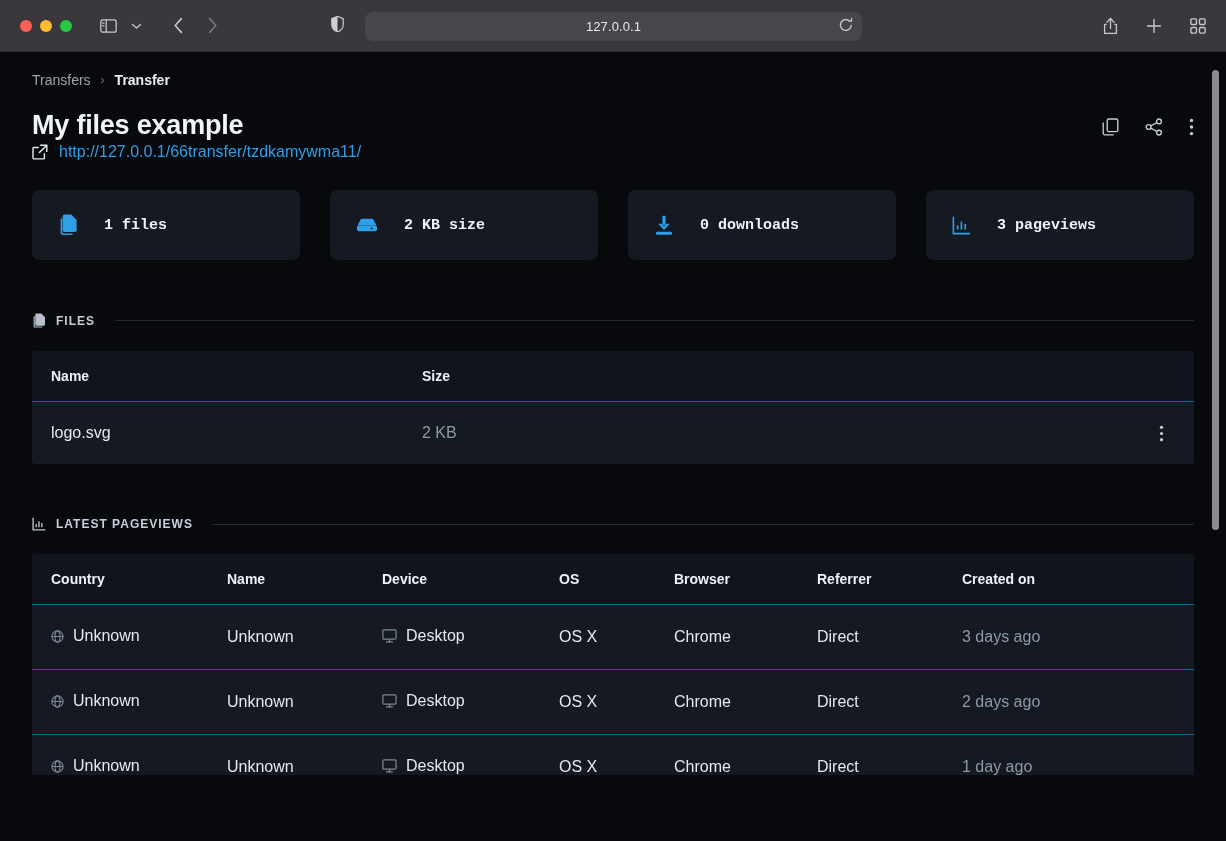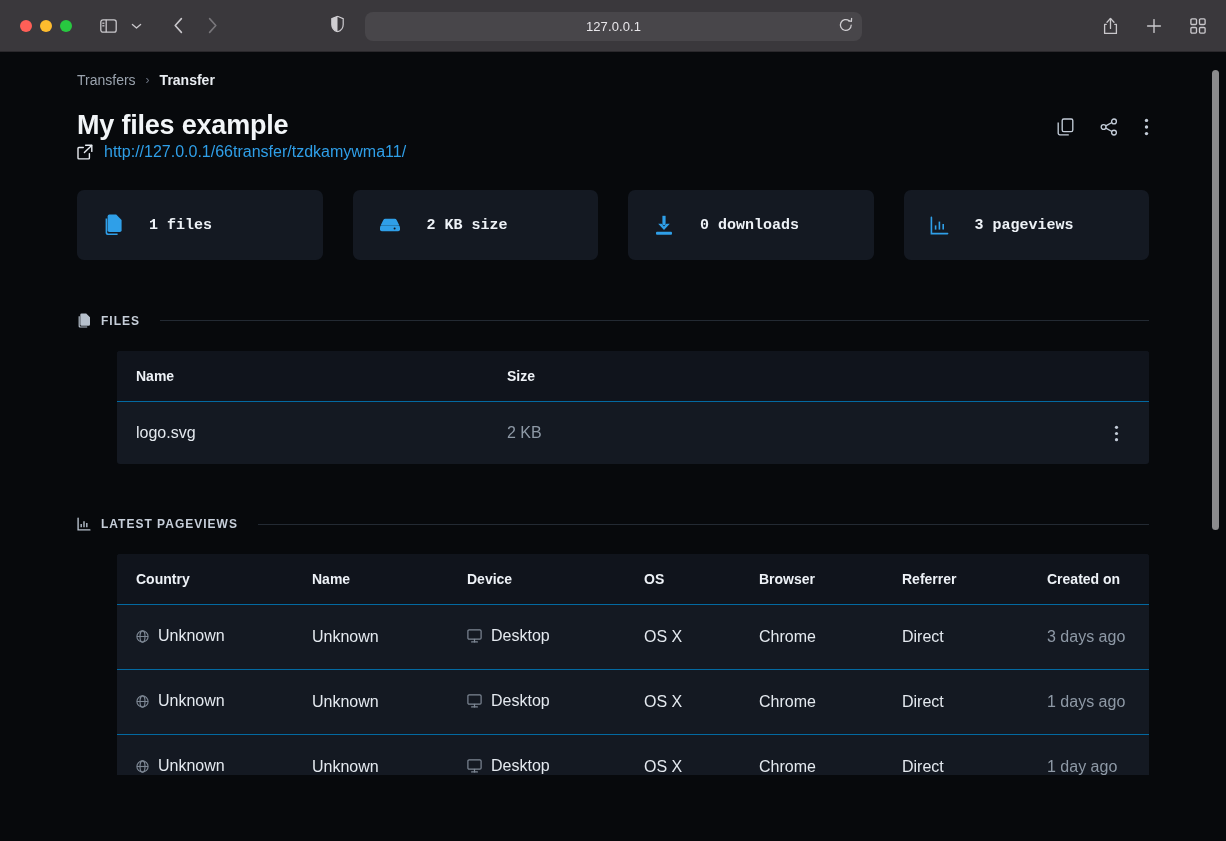--- a/index.html
+++ b/index.html
@@ -54,21 +54,21 @@
   .chrome-right {
     position: absolute; right: 14px; top: 50%; transform: translateY(-50%);
     display: flex; align-items: center; gap: 16px;
   }
 
   
   .page {
     position: relative;
     height: 723px;
     background: #07090c;
-    padding: 0 77px;
+    padding: 0 32px;
     overflow: hidden;
   }
   .scrollbar-track {
     position: absolute; right: 3px; top: 8px; width: 10px; height: 781px;
   }
   .scrollbar-thumb {
     position: absolute; right: 4px; top: 10px;
     width: 7px; height: 460px;
     background: #8b8b8d;
     border-radius: 4px;
@@ -128,21 +128,20 @@
   .section-head .sh-rule {
     flex: 1; height: 1px; background: #232a33; margin-left: 10px;
   }
 
   
   .table-card {
     margin-top: 23px;
     background: #141922;
     border-radius: 3px;
     overflow: hidden;
-    margin-left: 40px;
   }
   table { width: 100%; border-collapse: collapse; }
   thead tr { background: #10141c; }
   thead th {
     text-align: left;
     font-size: 14px; font-weight: 700; color: #eef2f7;
     padding: 17px 0 17px 0;
   }
   thead th:first-child { padding-left: 19px; }
   tbody td {
@@ -468,21 +467,21 @@
                   <line x1="4.6" y1="12.9" x2="10.4" y2="12.9"></line>
                   <line x1="7.5" y1="10.3" x2="7.5" y2="12.9"></line>
                 </svg>
               </span>
               <span>Desktop</span>
             </span>
           </td>
           <td class="c-os">OS X</td>
           <td class="c-browser">Chrome</td>
           <td class="c-ref">Direct</td>
-          <td class="c-created muted">1 days ago</td>
+          <td class="c-created muted">2 days ago</td>
         </tr>
 
         <tr>
           <td class="c-country">
             <span class="cell-ico">
               <span class="gi">
                 <svg width="13" height="13" viewBox="0 0 13 13" fill="none" stroke="currentColor" stroke-width="1.15">
                   <circle cx="6.5" cy="6.5" r="5.6"></circle>
                   <ellipse cx="6.5" cy="6.5" rx="2.5" ry="5.6"></ellipse>
                   <line x1="1.0" y1="6.5" x2="12.0" y2="6.5"></line>

